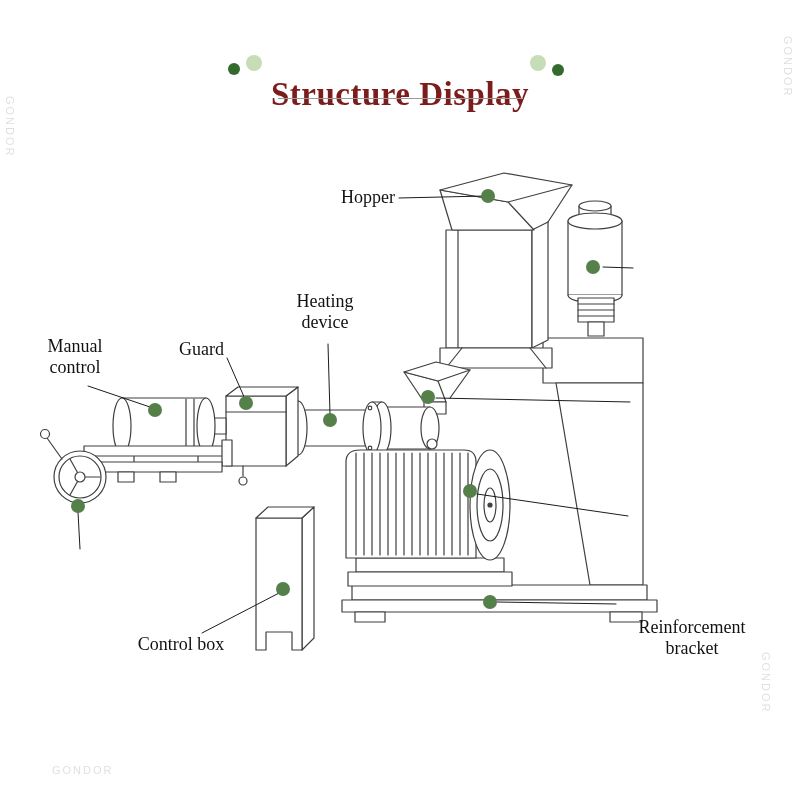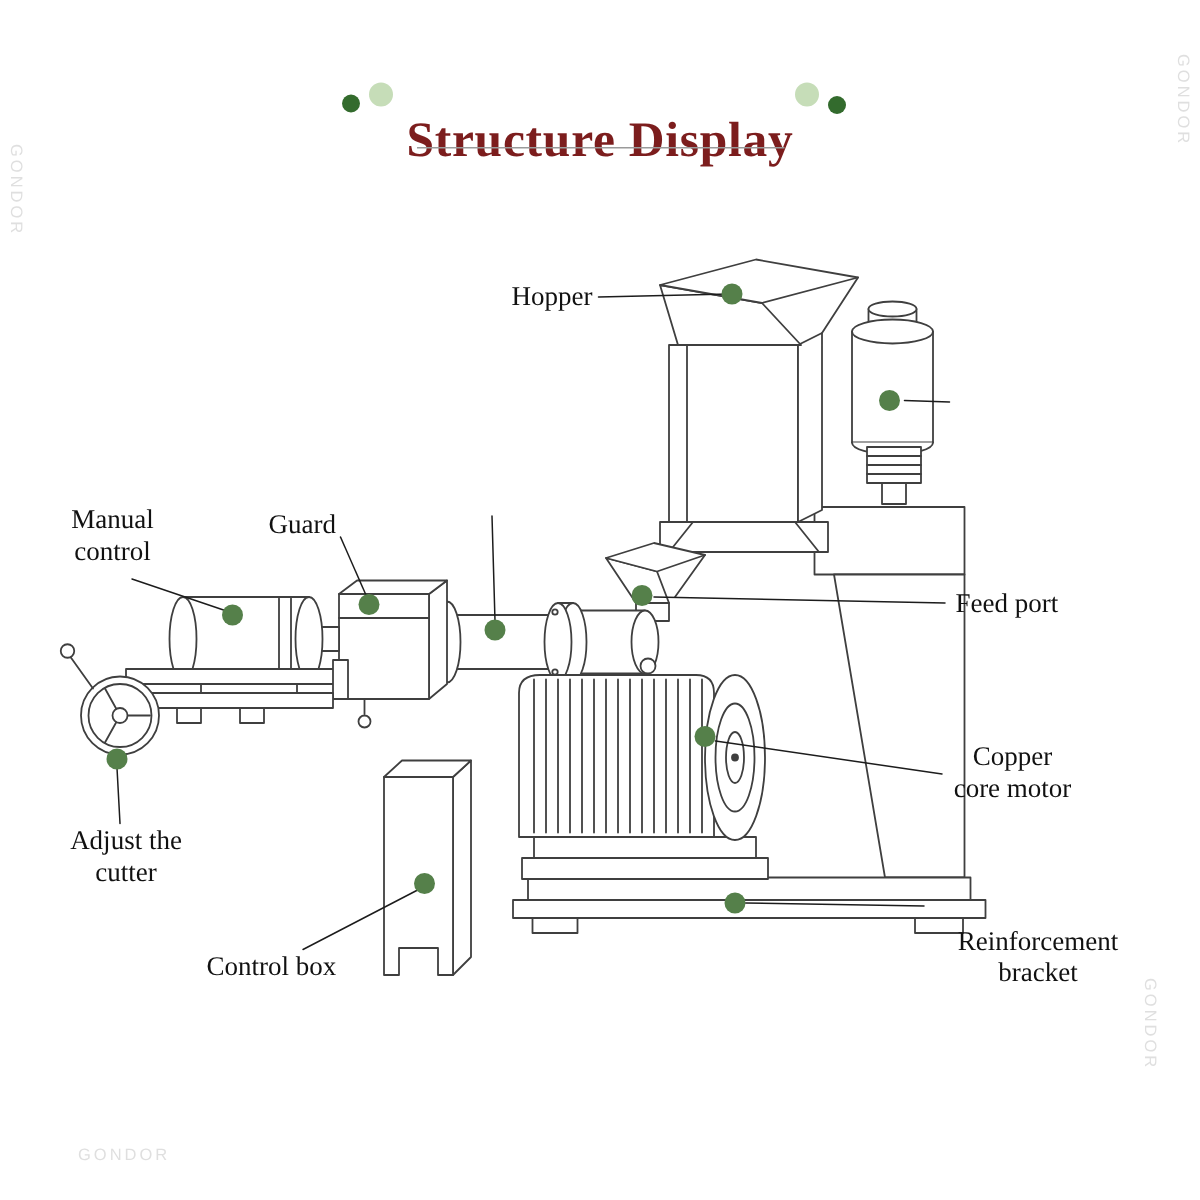--- a/index.html
+++ b/index.html
@@ -175,25 +175,22 @@
         <circle cx="428" cy="397" r="7"></circle>
         <circle cx="470" cy="491" r="7"></circle>
         <circle cx="78" cy="506" r="7"></circle>
         <circle cx="283" cy="589" r="7"></circle>
         <circle cx="490" cy="602" r="7"></circle>
       </g>
     </g>
   </svg>
 
   <div class="label t-right" style="left:298px;top:187px;width:97px;">Hopper</div>
+  <div class="label t-center" style="left:270px;top:291px;width:110px;">Heating
+device</div>
   <div class="label t-right" style="left:146px;top:339px;width:78px;">Guard</div>
   <div class="label t-center" style="left:20px;top:336px;width:110px;">Manual
 control</div>
-  <div class="label" style="left:637px;top:392px;width:120px;">Feed port</div>
-  <div class="label t-center" style="left:610px;top:494px;width:130px;">Copper
-core motor</div>
-  <div class="label t-center" style="left:24px;top:550px;width:120px;">Adjust the
-cutter</div>
   <div class="label t-center" style="left:122px;top:634px;width:118px;">Control box</div>
   <div class="label t-center" style="left:612px;top:593px;width:160px;margin-top:24px;">Reinforcement
 bracket</div>
 
 </div>
 
 </body></html>

